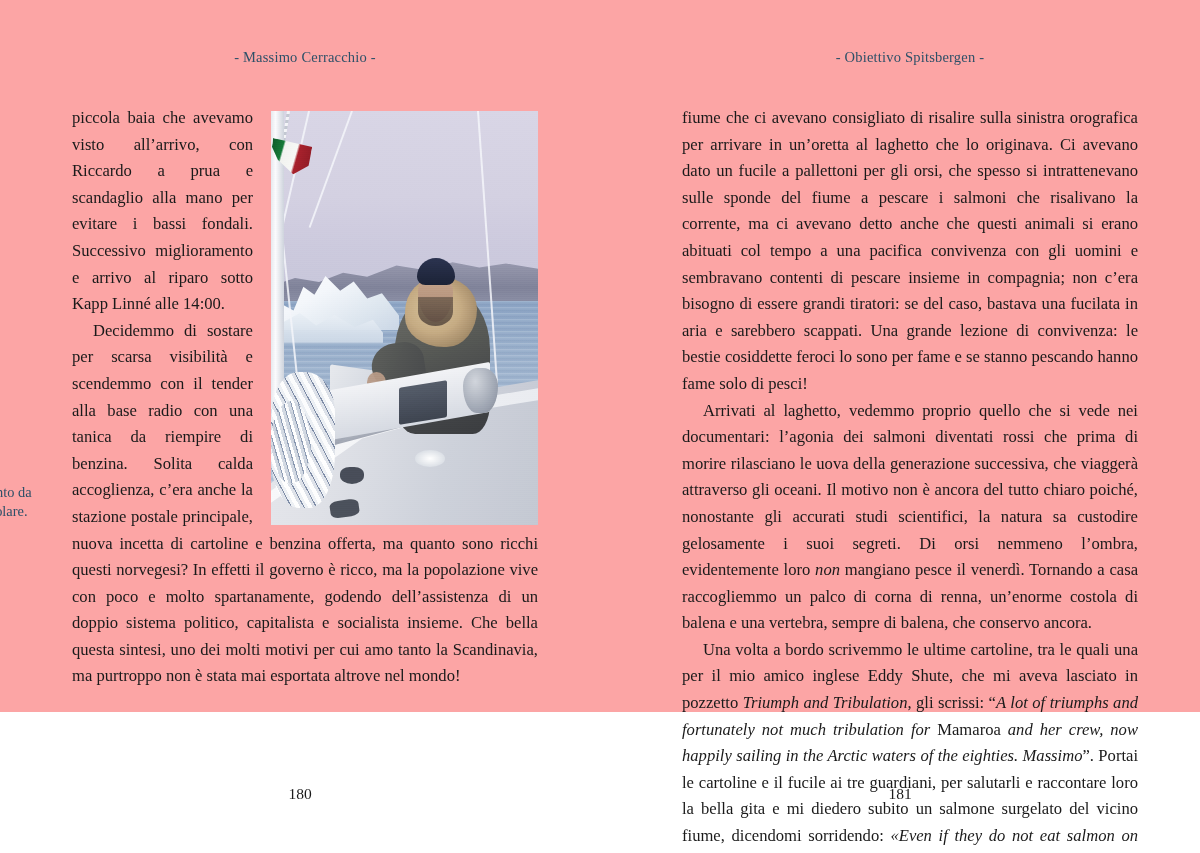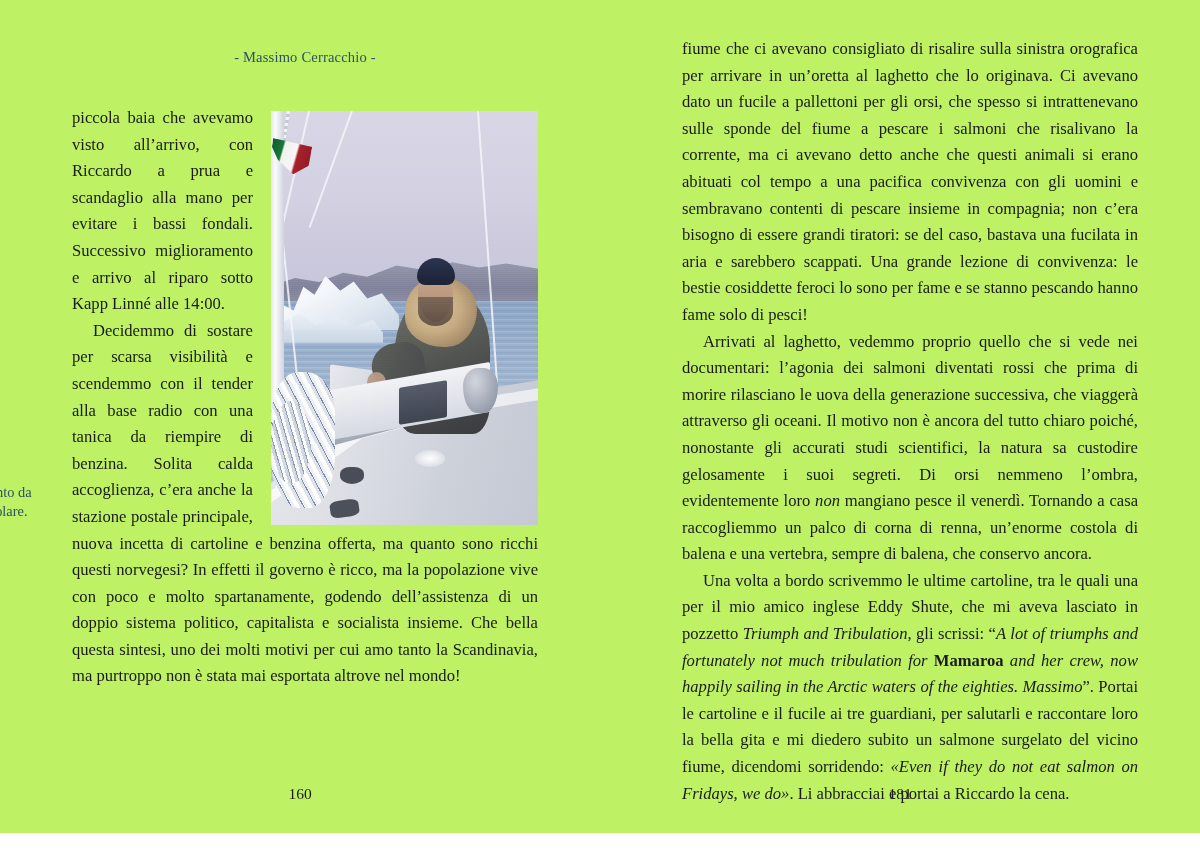--- a/index.html
+++ b/index.html
@@ -11,22 +11,22 @@
     width: 1200px;
     height: 853px;
     font-family: "Liberation Serif", "DejaVu Serif", serif;
     color: #1a1a1a;
     overflow: hidden;
   }
 
   .spread {
     position: relative;
     width: 1200px;
-    height: 833px;
-    background: #bef264;
+    height: 712px;
+    background: #fca5a5;
     display: flex;
   }
 
   .page {
     position: relative;
     width: 600px;
     height: 853px;
     box-sizing: border-box;
   }
 
@@ -92,21 +92,21 @@
     position: absolute;
     bottom: 50px;
     left: 0;
     right: 0;
     text-align: center;
     font-size: 15.5px;
     color: #1a1a1a;
   }
 
   i, .it { }
-  .ro { font-style: normal; font-weight: bold; }
+  .ro { font-style: normal; }
 
   
   .ph-layer { position: absolute; inset: 0; }
 
   .sky {
     background: linear-gradient(#d9d6e6 0%, #d4d1e2 45%, #cdcade 70%, #c6c6da 100%);
     height: 46%;
   }
   .mountains {
     top: 33%;
@@ -444,25 +444,26 @@
           <div class="grain"></div>
         </div>
 
         <div class="caption">In abbigliamento da esploratore polare.</div>
       </div>
 
       <p>piccola baia che avevamo visto all’arrivo, con Riccardo a prua e scandaglio alla mano per evitare i bassi fondali. Successivo miglioramento e arrivo al riparo sotto Kapp Linné alle 14:00.</p>
       <p class="ind">Decidemmo di sostare per scarsa visibilità e scendemmo con il tender alla base radio con una tanica da riempire di benzina. Solita calda accoglienza, c’era anche la stazione postale principale, nuova incetta di cartoline e benzina offerta, ma quanto sono ricchi questi norvegesi? In effetti il governo è ricco, ma la popolazione vive con poco e molto spartanamente, godendo dell’assistenza di un doppio sistema politico, capitalista e socialista insieme. Che bella questa sintesi, uno dei molti motivi per cui amo tanto la Scandinavia, ma purtroppo non è stata mai esportata altrove nel mondo!</p>
     </div>
 
-    <div class="folio">160</div>
+    <div class="folio">180</div>
   </div>
 
   <div class="page page-right">
 
+    <div class="running-head">- Obiettivo Spitsbergen -</div>
 
     <div class="textblock">
 
       <p>fiume che ci avevano consigliato di risalire sulla sinistra orografica per arrivare in un’oretta al laghetto che lo originava. Ci avevano dato un fucile a pallettoni per gli orsi, che spesso si intrattenevano sulle sponde del fiume a pescare i salmoni che risalivano la corrente, ma ci avevano detto anche che questi animali si erano abituati col tempo a una pacifica convivenza con gli uomini e sembravano contenti di pescare insieme in compagnia; non c’era bisogno di essere grandi tiratori: se del caso, bastava una fucilata in aria e sarebbero scappati. Una grande lezione di convivenza: le bestie cosiddette feroci lo sono per fame e se stanno pescando hanno fame solo di pesci!</p>
 
       <p class="ind"><span>Arrivati al laghetto, vedemmo proprio quello che si vede nei documentari: l’agonia dei salmoni diventati rossi che prima di morire rilasciano le uova della generazione successiva, che viaggerà attraverso gli oceani. Il motivo non è ancora del tutto chiaro poiché, nonostante gli accurati studi scientifici, la natura sa custodire gelosamente i suoi segreti. Di orsi nemmeno l’ombra, evidentemente loro </span><i>non</i><span> mangiano pesce il venerdì. Tornando a casa raccogliemmo un palco di corna di renna, un’enorme costola di balena e una vertebra, sempre di balena, che conservo ancora.</span></p>
 
       <p class="ind"><span>Una volta a bordo scrivemmo le ultime cartoline, tra le quali una per il mio amico inglese Eddy Shute, che mi aveva lasciato in pozzetto </span><i>Triumph and Tribulation</i><span>, gli scrissi: “</span><i>A lot of triumphs and fortunately not much tribulation for </i><span class="ro">Mamaroa</span><i> and her crew, now happily sailing in the Arctic waters of the eighties. Massimo</i><span>”. Portai le cartoline e il fucile ai tre guardiani, per salutarli e raccontare loro la bella gita e mi diedero subito un salmone surgelato del vicino fiume, dicendomi sorridendo: </span><i>«Even if they do not eat salmon on Fridays, we do»</i><span>. Li abbracciai e portai a Riccardo la cena.</span></p>
 
     </div>

